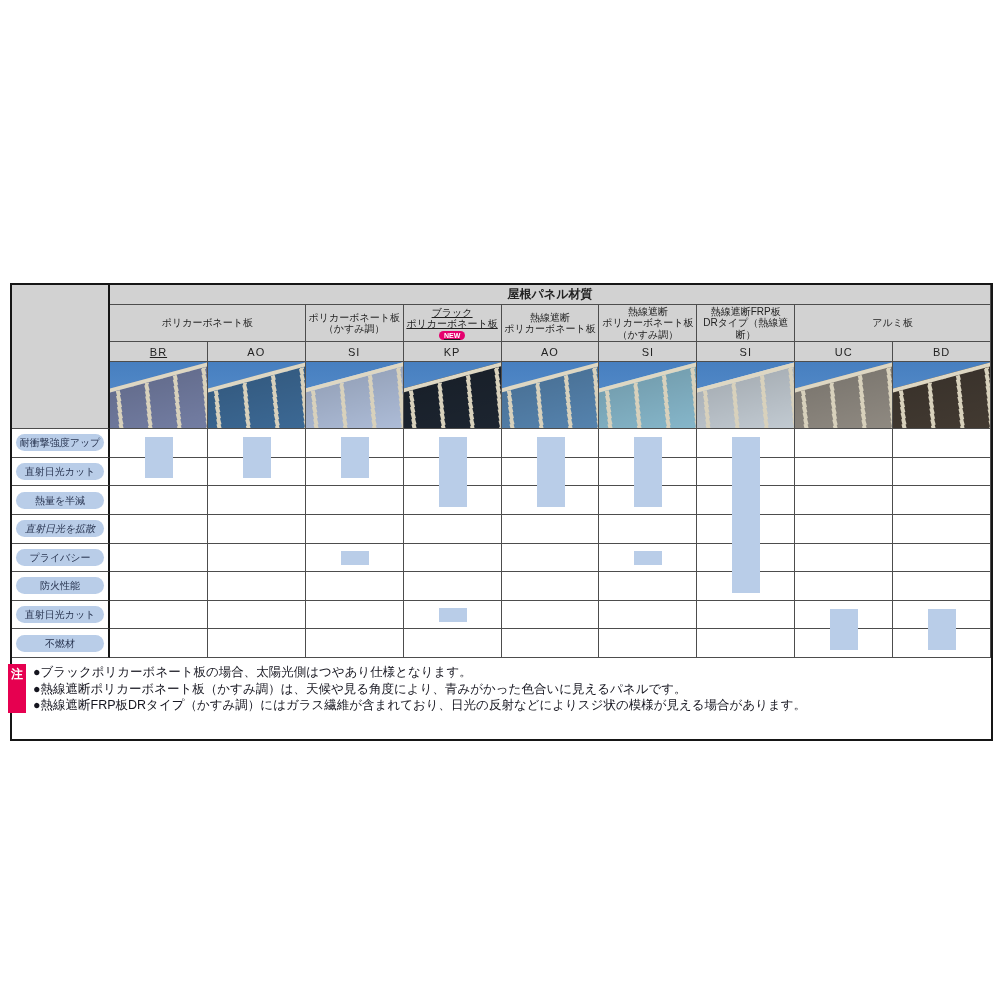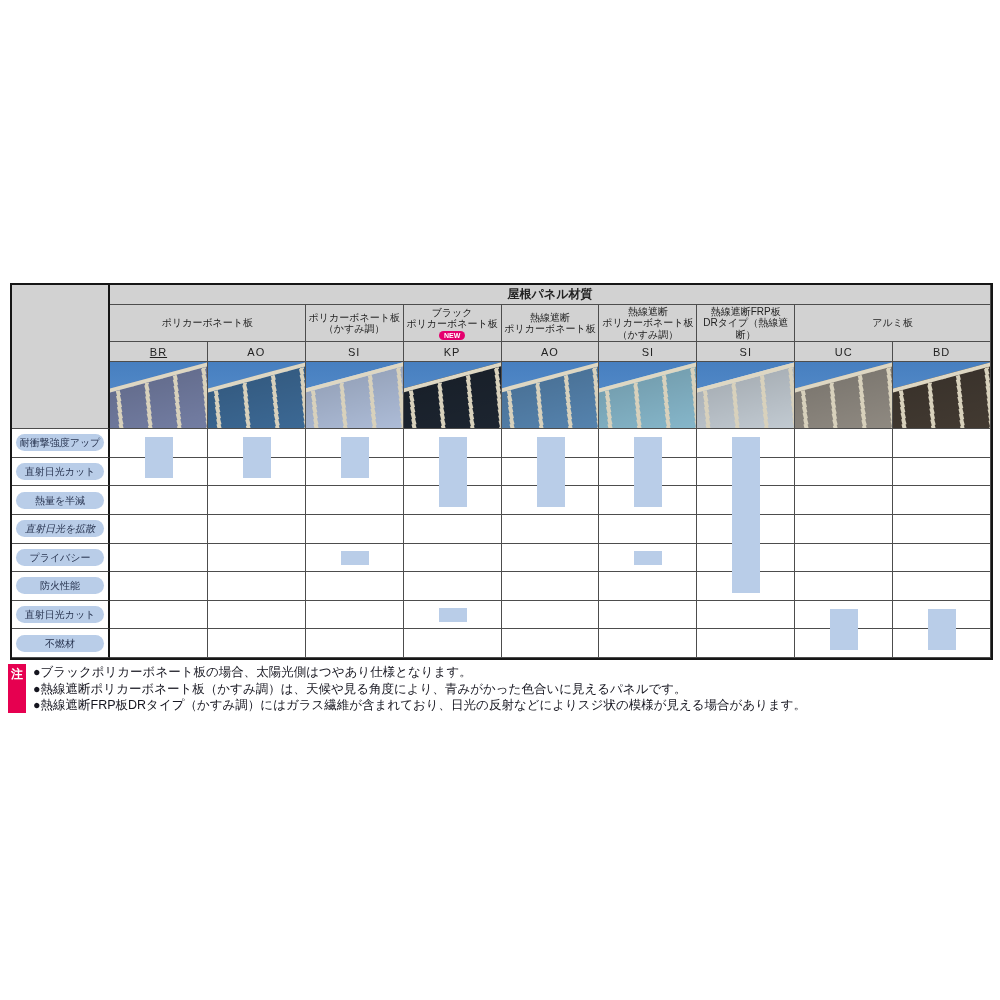--- a/index.html
+++ b/index.html
@@ -1,20 +1,20 @@
 <!DOCTYPE html>
 <html><head>
 <meta charset="utf-8">
 <style>
   html,body{margin:0;padding:0;background:#fff;}
   .page{position:relative;width:1000px;height:1000px;background:#ffffff;
         font-family:"Liberation Sans","DejaVu Sans",sans-serif;color:#1a1a1a;overflow:hidden;}
 
   
-  .table-wrap{position:absolute;left:10px;top:283px;width:983px;height:377px;}
+  .table-wrap{position:absolute;left:10px;top:283px;width:983px;height:458px;}
   #grid{position:absolute;inset:0;display:grid;
         grid-template-columns:98px repeat(9,1fr);
         grid-template-rows:20px 37px 20px 67px repeat(8,28.625px);
         border:2px solid #161616;background:#fff;box-sizing:border-box;}
   .cell{border-right:1px solid #4d4d4d;border-bottom:1px solid #4d4d4d;
         display:flex;align-items:center;justify-content:center;overflow:hidden;
         box-sizing:border-box;min-width:0;min-height:0;}
   .hdr{background:#d2d2d2;}
   .corner{border-right:2px solid #161616;}
   .title{font-size:12px;font-weight:bold;color:#222;}
@@ -50,21 +50,21 @@
     <div id="grid">
         <div class="cell hdr corner" style="grid-area: 1 / 1 / 5;"></div>
         <div class="cell hdr title" style="grid-area: 1 / 2 / auto / 11;">屋根パネル材質</div>
         <div class="cell hdr group" style="grid-area: 2 / 2 / auto / 4;">
           <div>ポリカーボネート板</div>
         </div>
         <div class="cell hdr group" style="grid-area: 2 / 4 / auto / 5;">
           <div>ポリカーボネート板</div>
           <div>（かすみ調）</div>
         </div>
-        <div class="cell hdr group" style="grid-area: 2 / 5 / auto / 6;">
+        <div class="cell hdr group" style="grid-area: 2 / 5 / auto / 6; text-decoration: underline;">
           <div>ブラック</div>
           <div>ポリカーボネート板</div>
           <span class="new-badge">NEW</span>
         </div>
         <div class="cell hdr group" style="grid-area: 2 / 6 / auto / 7;">
           <div>熱線遮断</div>
           <div>ポリカーボネート板</div>
         </div>
         <div class="cell hdr group" style="grid-area: 2 / 7 / auto / 8;">
           <div>熱線遮断</div>

